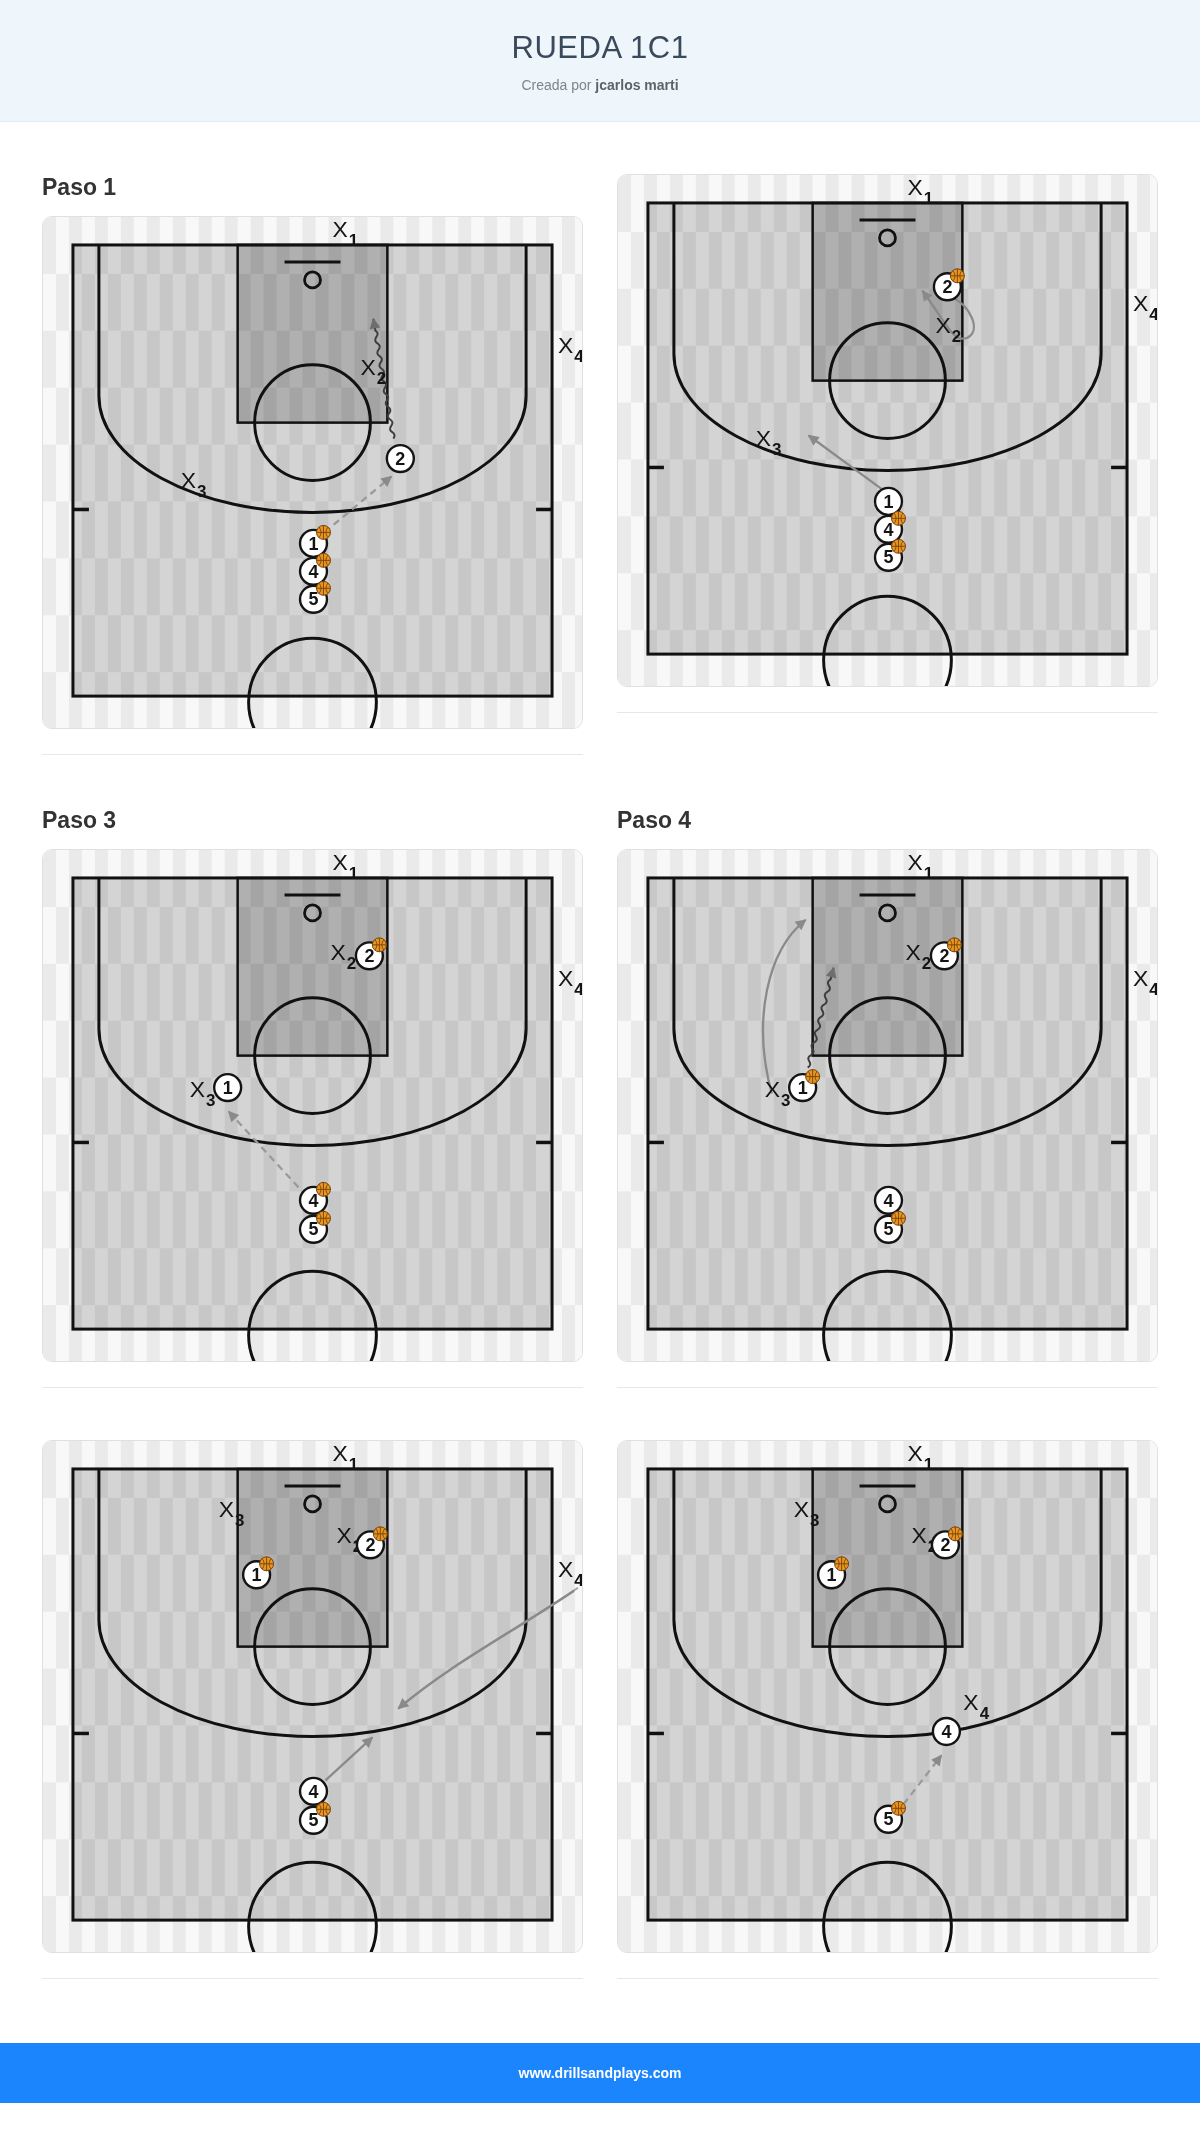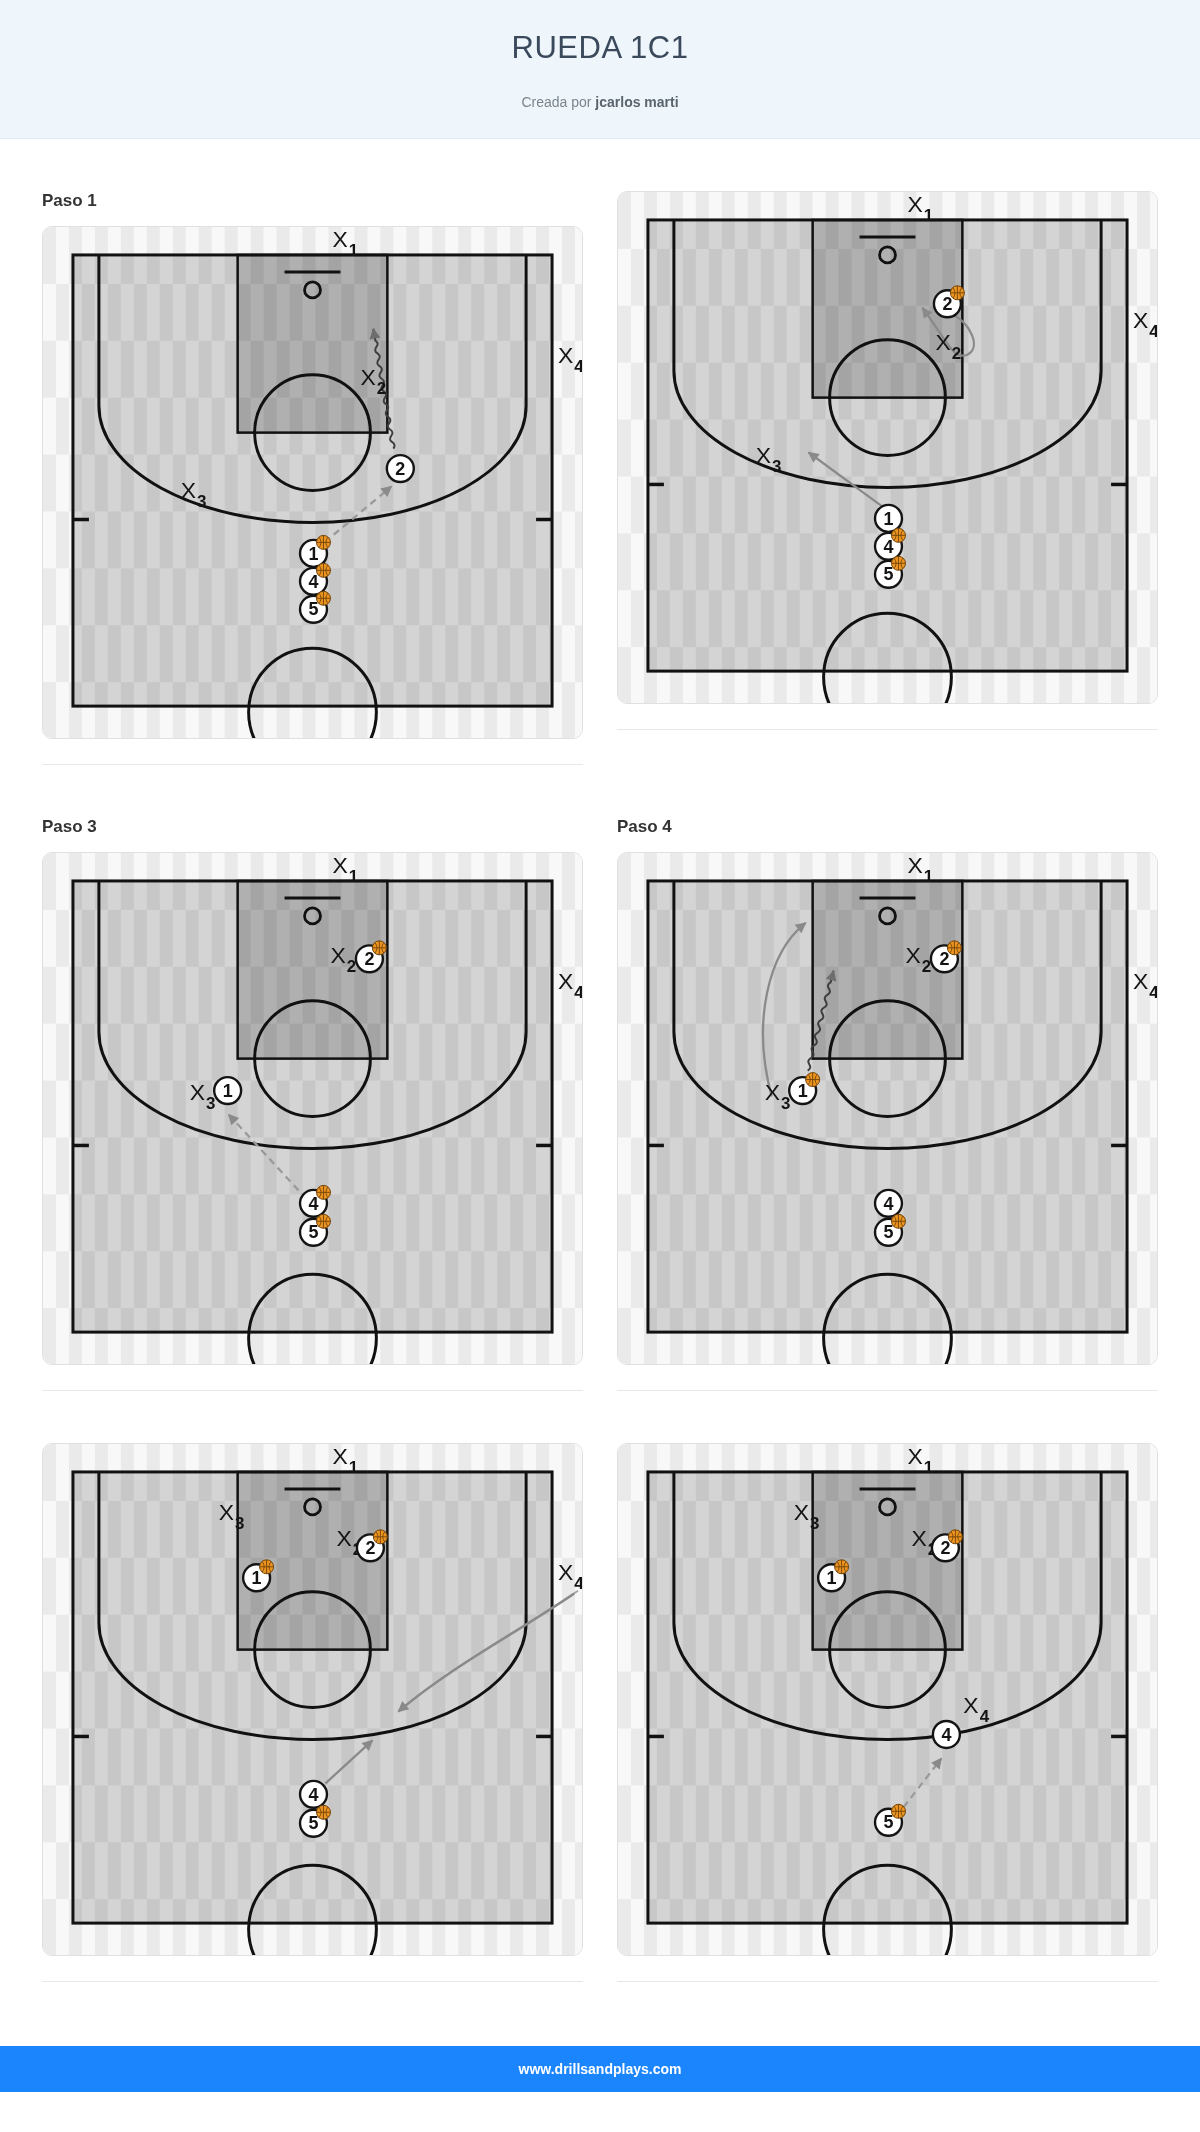--- a/index.html
+++ b/index.html
@@ -2,30 +2,30 @@
 <html style="--header-bg: #eff6fb; --header-border: #e1ebf3; --title: #3a4a5c; --byline: #7b858e; --author: #5a646d; --step-heading: #333333; --card-border: #e0e0e0; --divider: #e8e8e8; --footer-bg: #1b85fe; --footer-text: #ffffff;"><head>
 <meta charset="utf-8">
 <style>
   :root{
     --header-bg:#eff6fb; --header-border:#e1ebf3; --title:#3a4a5c; --byline:#7b858e; --author:#5a646d;
     --step-heading:#333333; --card-border:#e0e0e0; --divider:#e8e8e8; --footer-bg:#1b85fe; --footer-text:#ffffff;
   }
   *{box-sizing:border-box;}
   body{margin:0;background:#ffffff;font-family:"Liberation Sans",sans-serif;}
   .page-header{background:var(--header-bg);border-bottom:1px solid var(--header-border);text-align:center;padding:24px 0 26px;}
-  .page-header h1{margin:6px 0 28px;font-size:31px;font-weight:400;color:var(--title);letter-spacing:.5px;}
+  .page-header h1{margin:6px 0 11px;font-size:31px;font-weight:400;color:var(--title);letter-spacing:.5px;}
   .byline{margin:2px;font-size:14px;color:var(--byline);}
   .byline strong{color:var(--author);}
   #grid{display:grid;grid-template-columns:1fr 1fr;column-gap:34px;padding:0 42px;}
   .step{padding-top:52px;}
-  .step h2{margin:0 0 15px;font-size:17px;font-weight:bold;color:var(--step-heading);}
+  .step h2{margin:0 0 15px;font-size:23px;font-weight:bold;color:var(--step-heading);}
   .card{border:1px solid var(--card-border);border-radius:10px;overflow:hidden;background:#fff;}
   .card svg{display:block;width:100%;height:auto;}
   .divider{border-top:1px solid var(--divider);margin-top:25px;}
-  .page-footer{margin-top:64px;height:46px;background:var(--footer-bg);color:var(--footer-text);
+  .page-footer{margin-top:64px;height:60px;background:var(--footer-bg);color:var(--footer-text);
     display:flex;align-items:center;justify-content:center;font-weight:bold;font-size:14px;}
 </style>
 <title>RUEDA 1C1</title></head>
 <body>
 
 <header class="page-header">
   <h1>RUEDA 1C1</h1>
   <p class="byline"><span>Creada por</span> <strong>jcarlos marti</strong></p>
 </header>
 

